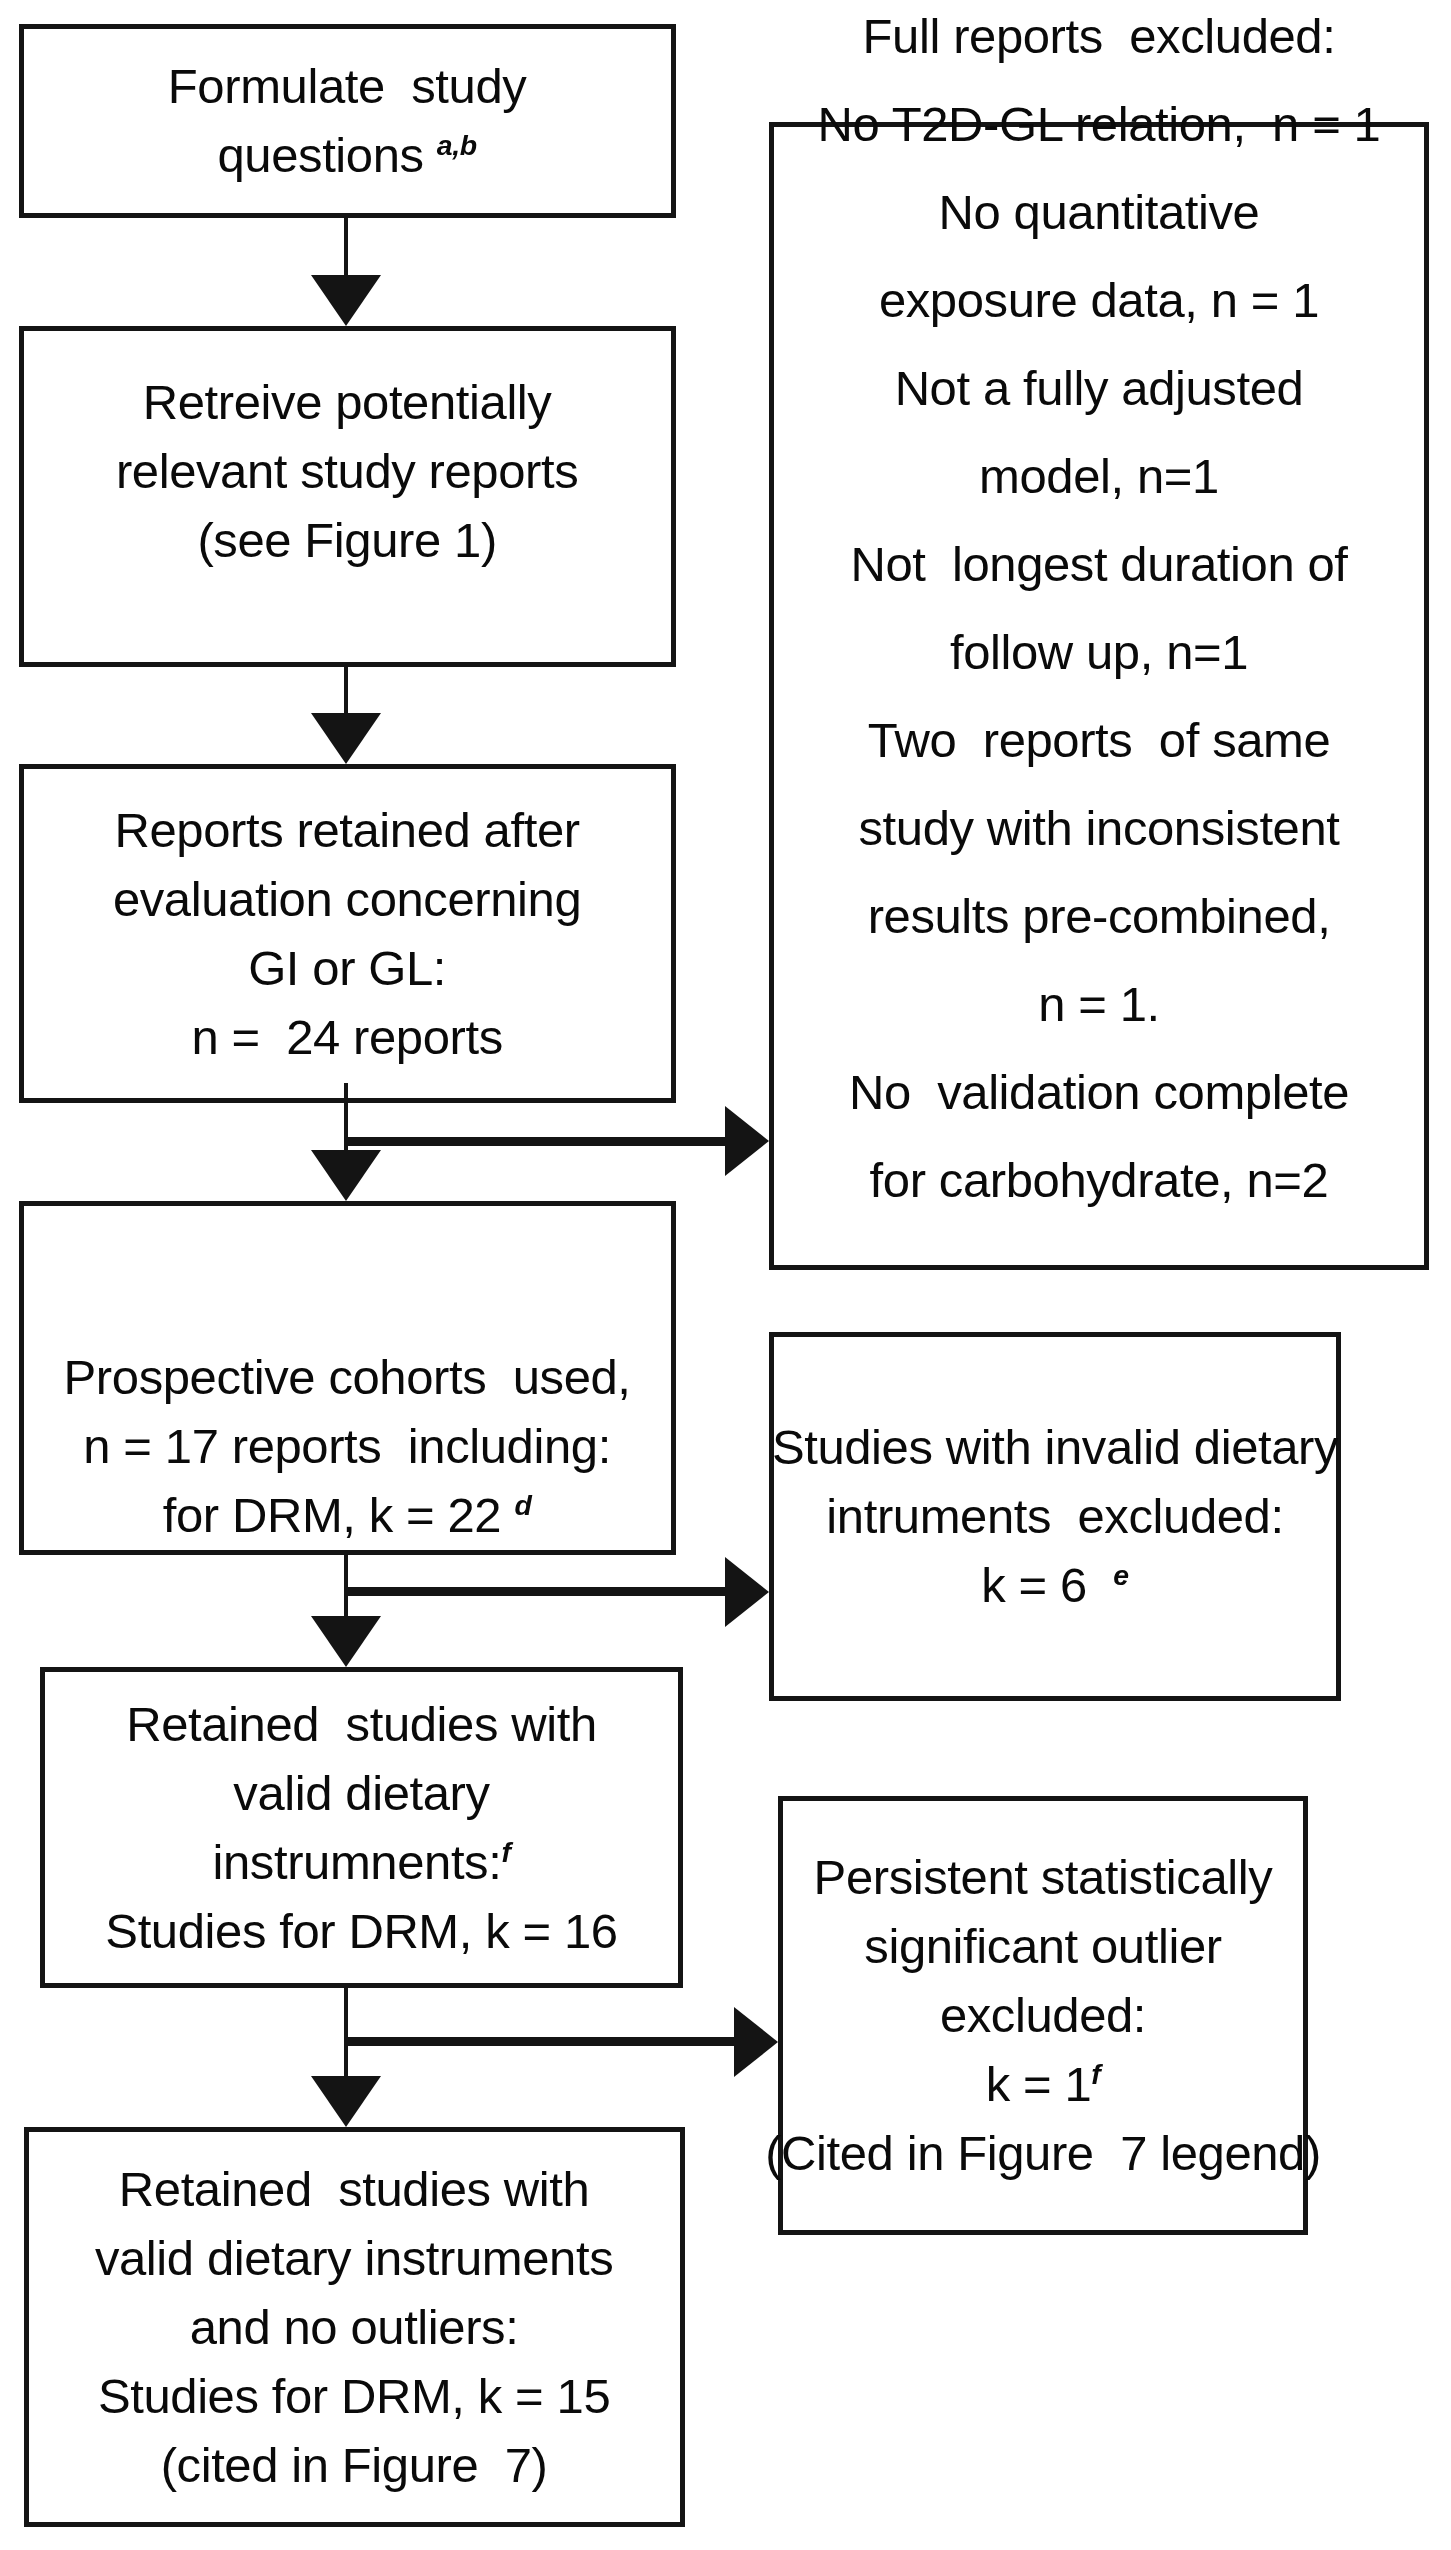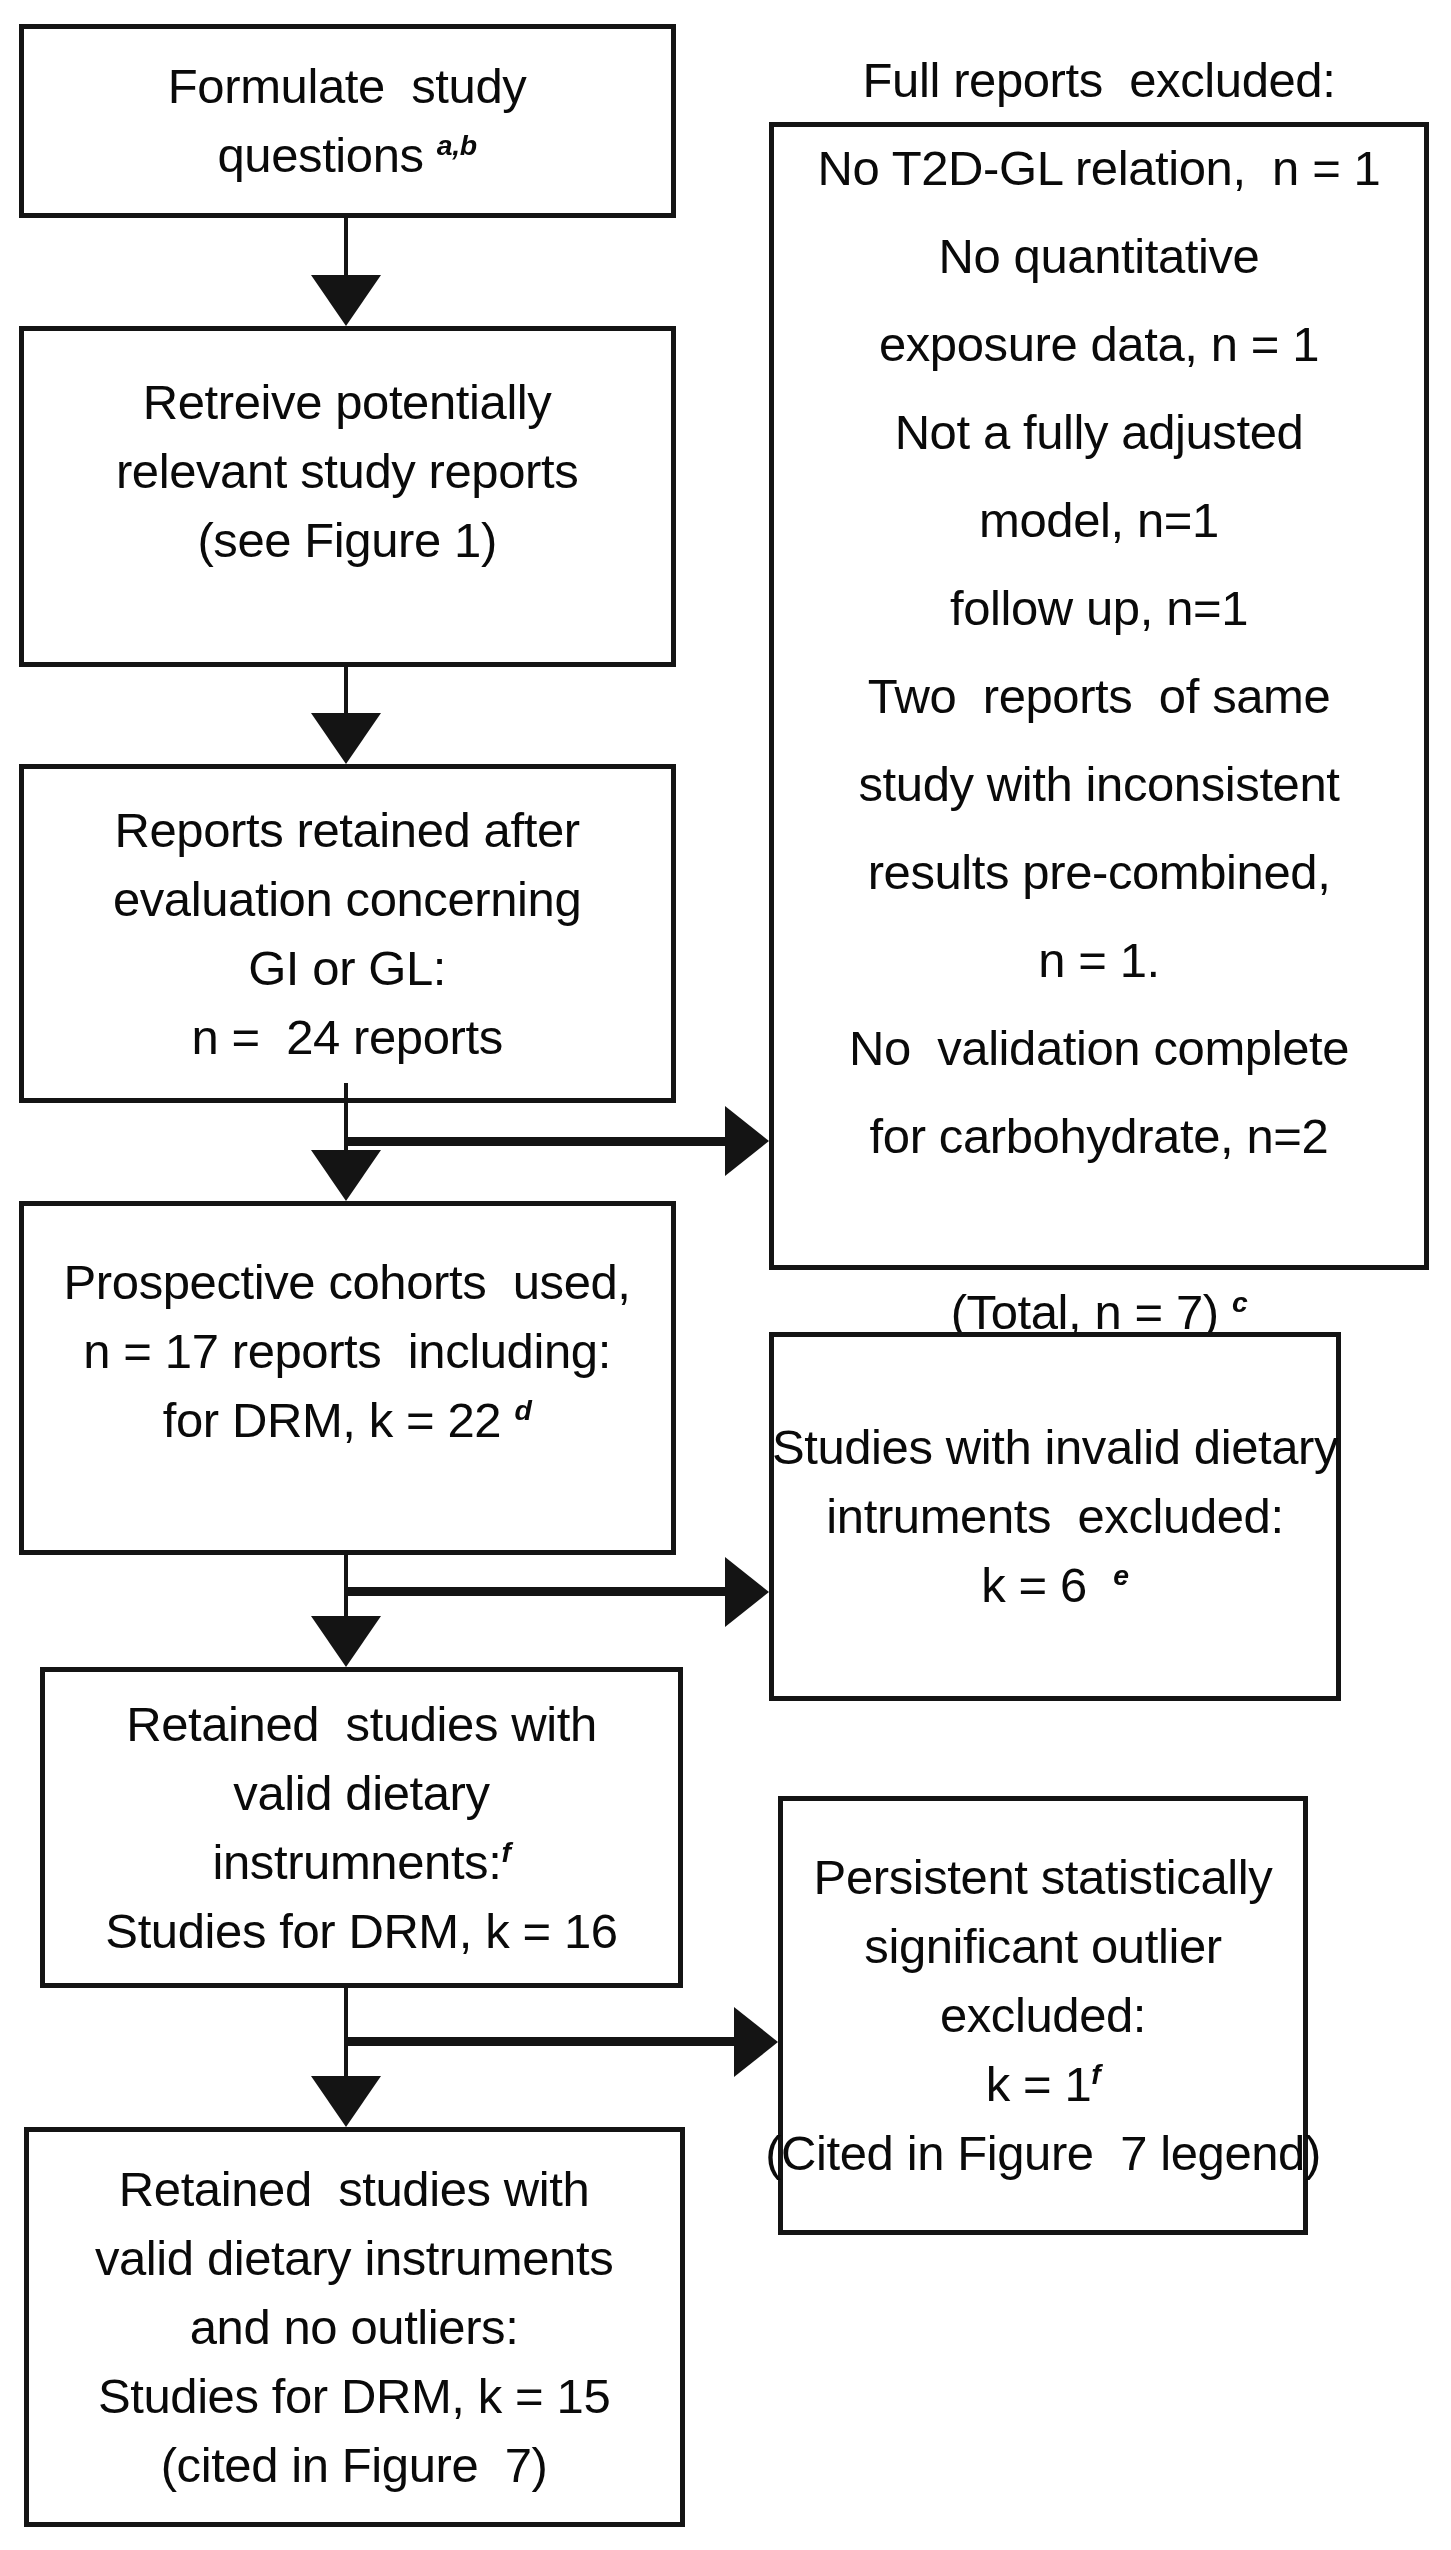--- a/index.html
+++ b/index.html
@@ -6,21 +6,21 @@
   .canvas{
     position:relative;width:1452px;height:2550px;background:#ffffff;
     font-family:Liberation Sans, sans-serif;color:#0a0a0a;overflow:hidden;
   }
   .box{
     position:absolute;box-sizing:border-box;border:5.9px solid #141414;background:#ffffff;
     display:flex;flex-direction:column;justify-content:center;align-items:center;
     text-align:center;font-size:49px;line-height:69px;letter-spacing:-0.4px;
   }
   .box .line{white-space:pre;}
-  .box-upper{justify-content:flex-start;padding-top:42px;}
+  .box-upper{justify-content:flex-end;padding-top:42px;}
   .box-highline{line-height:68px;gap:20px;}
   sup.supnote{font-style:italic;font-weight:bold;font-size:0.58em;line-height:0;vertical-align:super;}
   .shaft{position:absolute;width:4.2px;background:#141414;}
   .branch{position:absolute;height:9.3px;background:#141414;}
   .head-down{position:absolute;width:0;height:0;
     border-left:35px solid transparent;border-right:35px solid transparent;
     border-top:51px solid #141414;}
   .head-right{position:absolute;width:0;height:0;
     border-top:35px solid transparent;border-bottom:35px solid transparent;
     border-left:44px solid #141414;}
@@ -69,20 +69,21 @@
       <div class="line"><span>(cited in Figure  7)</span></div>
     </div>
 
   <div class="box box-highline" style="left:769px;top:122px;width:660px;height:1148px">
       <div class="line"><span>Full reports  excluded:</span></div>
       <div class="line"><span>No T2D-GL relation,  n = 1</span></div>
       <div class="line"><span>No quantitative</span></div>
       <div class="line"><span>exposure data, n = 1</span></div>
       <div class="line"><span>Not a fully adjusted</span></div>
       <div class="line"><span>model, n=1</span></div>
+      <div class="line"><span>Not  longest duration of</span></div>
       <div class="line"><span>follow up, n=1</span></div>
       <div class="line"><span>Two  reports  of same</span></div>
       <div class="line"><span>study with inconsistent</span></div>
       <div class="line"><span>results pre-combined,</span></div>
       <div class="line"><span>n = 1.</span></div>
       <div class="line"><span>No  validation complete</span></div>
       <div class="line"><span>for carbohydrate, n=2</span></div>
       <div class="line"><span>&nbsp;</span></div>
       <div class="line"><span>(Total, n = 7) </span><sup class="supnote">c</sup></div>
     </div>

